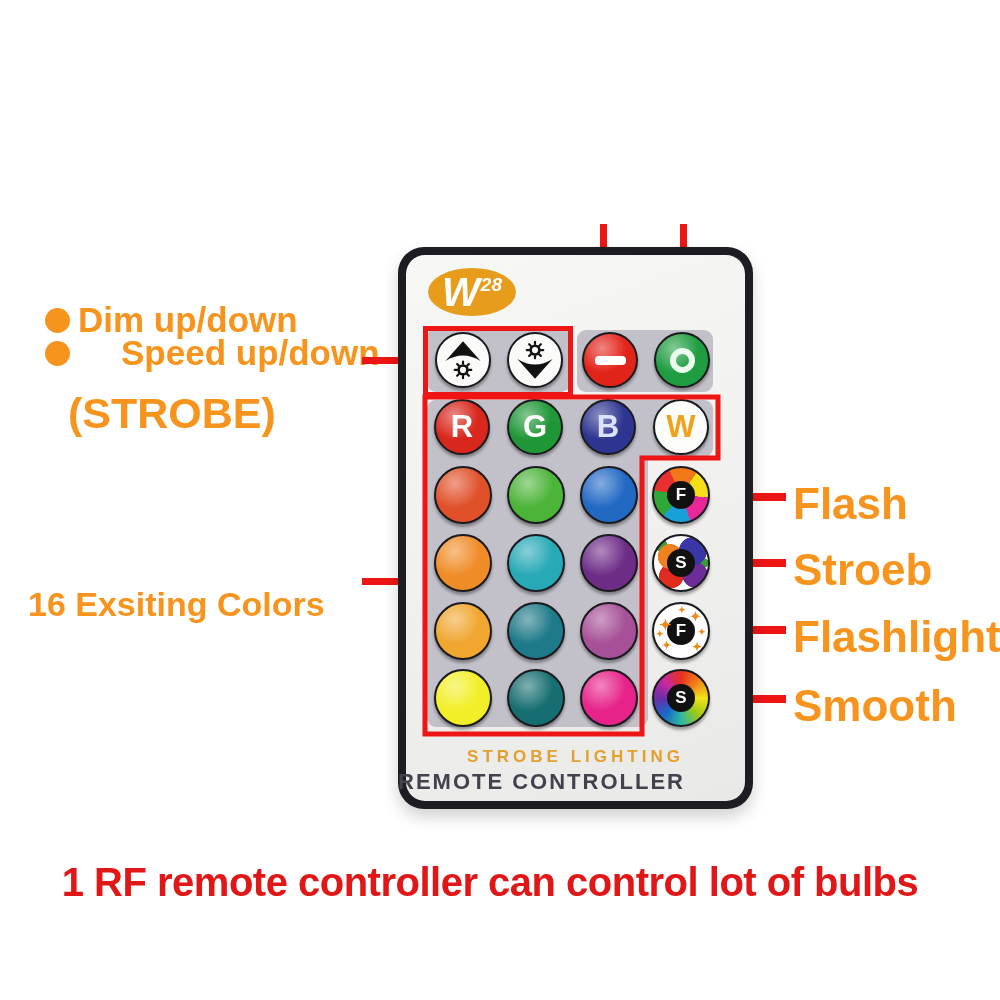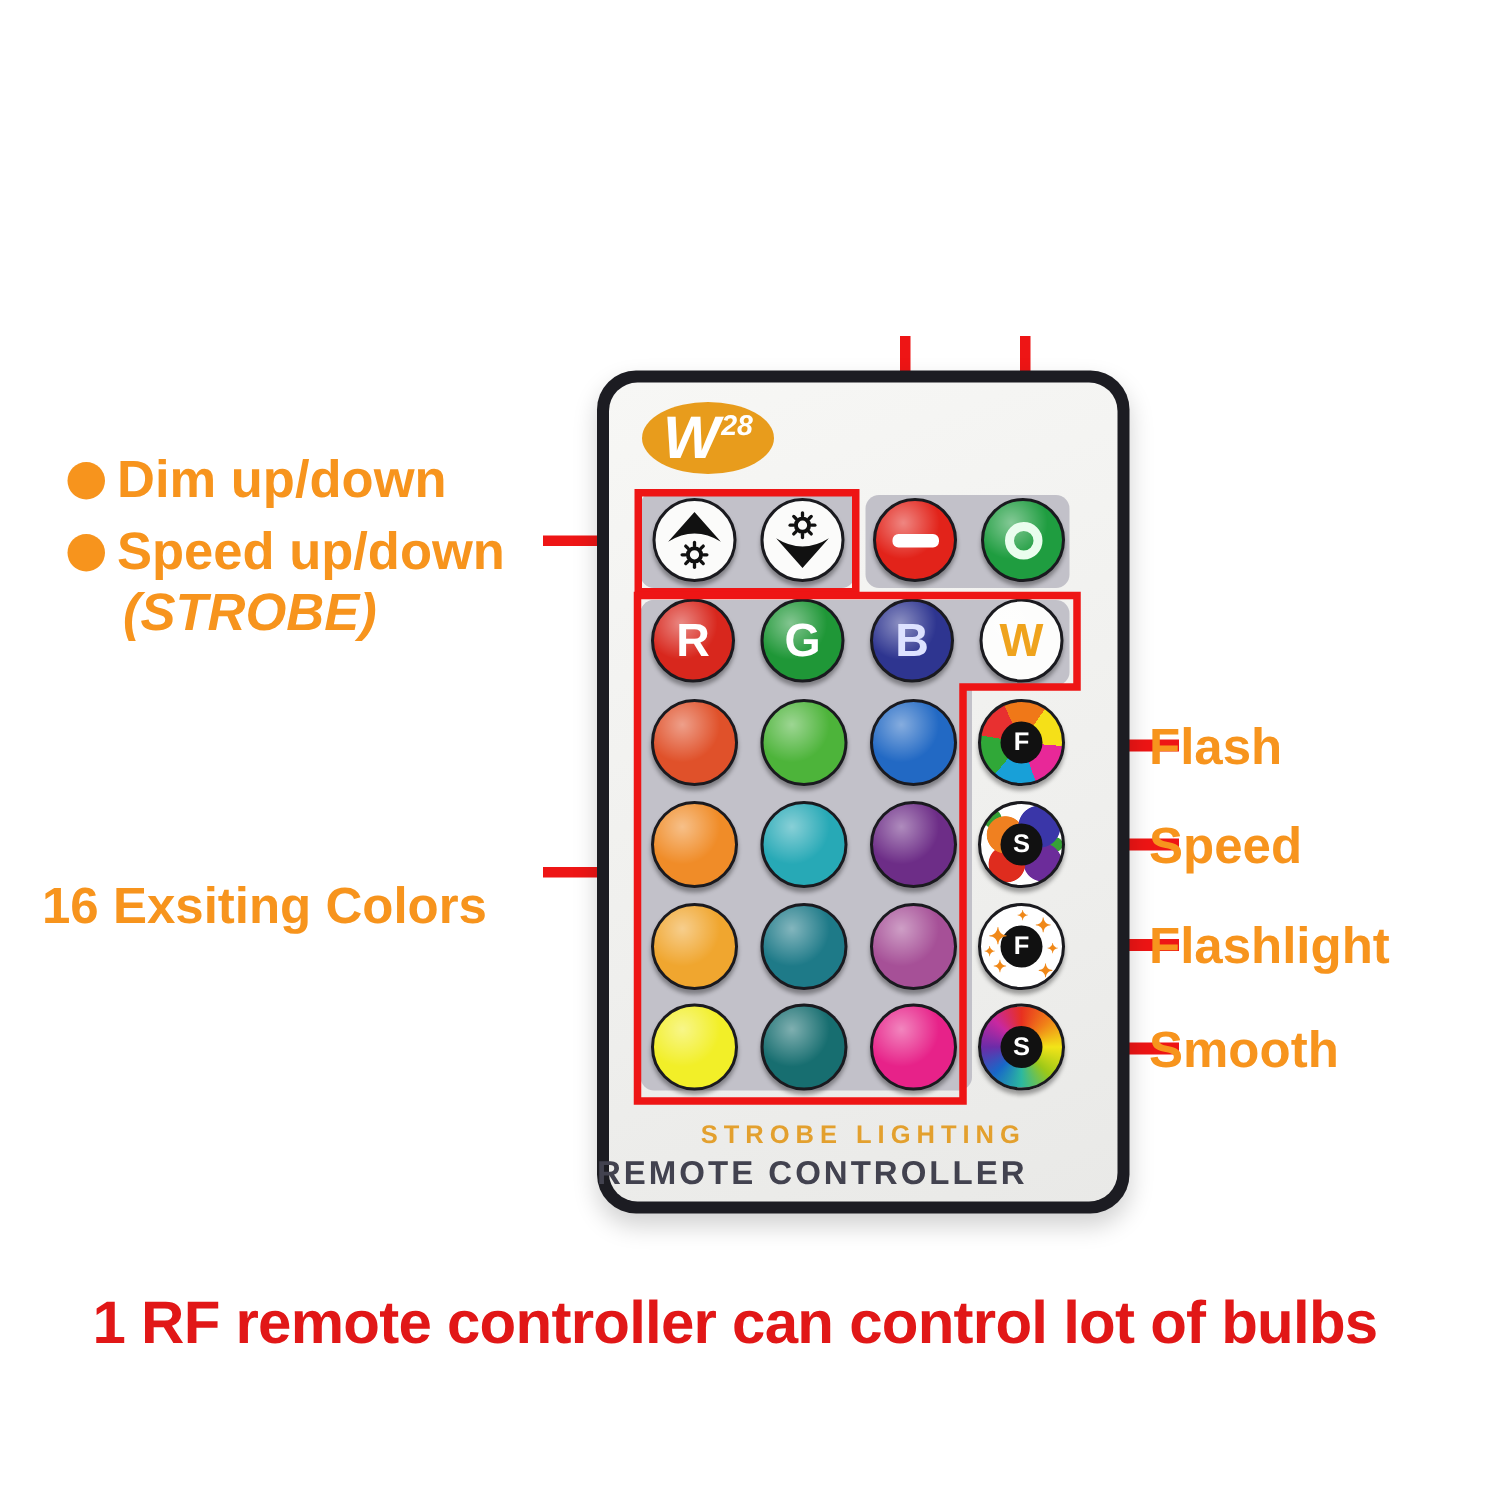--- a/index.html
+++ b/index.html
@@ -4,23 +4,23 @@
 <style>
   html,body{margin:0;padding:0;background:#fff;}
   #canvas{position:relative;width:1000px;height:1000px;background:#ffffff;overflow:hidden;
           font-family:"Liberation Sans",sans-serif;}
 
   
   .ann{position:absolute;font-weight:bold;color:#f7941d;white-space:nowrap;}
   .onoff-label{left:570px;top:183px;font-size:38px;}
   .left-row{left:45px;display:flex;align-items:center;font-size:35px;}
   .bullet{width:25px;height:25px;border-radius:50%;background:#f7941d;margin-right:8px;flex:0 0 auto;}
-  .strobe-label{left:82px;top:389px;font-size:35px;font-style:italic;}
+  .strobe-label{left:68px;top:389px;font-size:43px;}
   .colors-label{left:28px;top:585px;font-size:34px;}
-  .right-label{left:766px;font-size:34px;}
+  .right-label{left:793px;font-size:44px;}
   .caption{left:0;top:860px;width:980px;text-align:center;font-size:40px;font-weight:bold;
            color:#e11717;letter-spacing:-0.5px;}
 
   
   .shaft{position:absolute;background:#ee1515;}
   .head{position:absolute;width:0;height:0;}
   .head.down{border-left:13px solid transparent;border-right:13px solid transparent;border-top:30px solid #ee1515;}
   .head.right{border-top:13px solid transparent;border-bottom:13px solid transparent;border-left:22px solid #ee1515;}
   .head.left{border-top:15px solid transparent;border-bottom:15px solid transparent;border-right:22px solid #ee1515;}
 
@@ -80,40 +80,40 @@
 
   <div class="shaft" style="left:600px;top:224px;width:7px;height:74px;"></div>
   <div class="head down" style="left:590px;top:298px;"></div>
   <div class="shaft" style="left:680px;top:224px;width:7px;height:74px;"></div>
   <div class="head down" style="left:670px;top:298px;"></div>
 
   <div class="ann left-row" style="top:300px;">
     <span class="bullet"></span>
     <span>Dim up/down</span>
   </div>
-  <div class="ann left-row" style="top:348px;">
+  <div class="ann left-row" style="top:333px;gap:43px;">
     <span class="bullet"></span>
     <span>Speed up/down</span>
   </div>
   <div class="ann strobe-label">(STROBE)</div>
 
   <div class="shaft" style="left:362px;top:357px;width:42px;height:7px;"></div>
   <div class="head right" style="left:404px;top:348px;"></div>
 
   <div class="ann colors-label">16 Exsiting Colors</div>
   <div class="shaft" style="left:362px;top:578px;width:42px;height:7px;"></div>
   <div class="head right" style="left:404px;top:569px;"></div>
 
   <div class="head left" style="left:722px;top:482px;"></div>
   <div class="shaft" style="left:744px;top:493px;width:42px;height:8px;"></div>
   <div class="ann right-label" style="top:479px;">Flash</div>
 
   <div class="head left" style="left:722px;top:548px;"></div>
   <div class="shaft" style="left:744px;top:559px;width:42px;height:8px;"></div>
-  <div class="ann right-label" style="top:545px;">Speed</div>
+  <div class="ann right-label" style="top:545px;">Stroeb</div>
 
   <div class="head left" style="left:722px;top:615px;"></div>
   <div class="shaft" style="left:744px;top:626px;width:42px;height:8px;"></div>
   <div class="ann right-label" style="top:612px;">Flashlight</div>
 
   <div class="head left" style="left:722px;top:684px;"></div>
   <div class="shaft" style="left:744px;top:695px;width:42px;height:8px;"></div>
   <div class="ann right-label" style="top:681px;">Smooth</div>
 
   <div class="ann caption">1 RF remote controller can control lot of bulbs</div>

